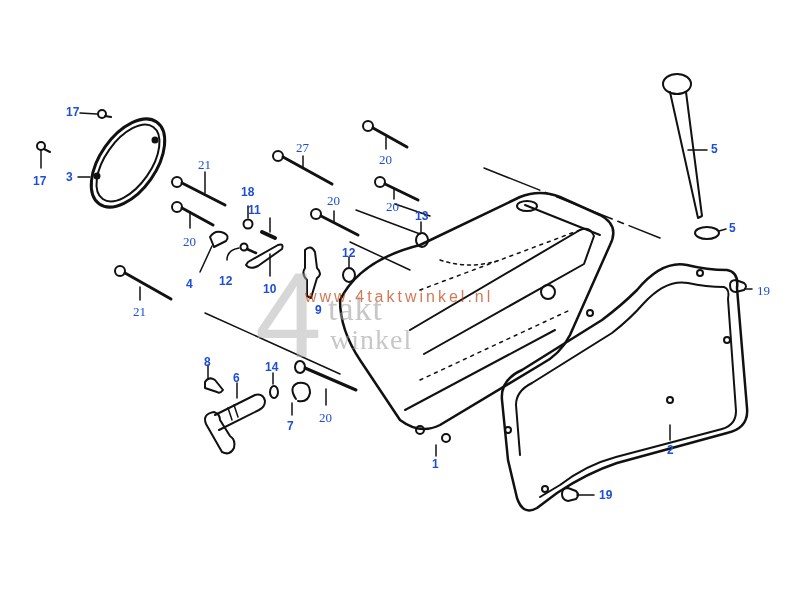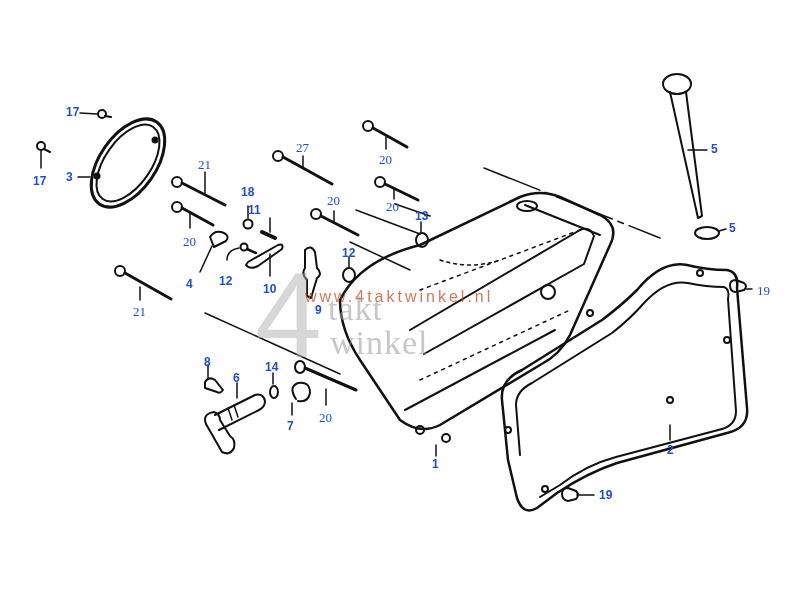--- a/index.html
+++ b/index.html
@@ -3,21 +3,21 @@
   <meta charset="utf-8">
   <style>
     html, body { margin: 0; padding: 0; background: #ffffff; }
     body { width: 800px; height: 600px; overflow: hidden; position: relative; font-family: "Liberation Serif", serif; }
     #canvas { position: absolute; left: 0; top: 0; width: 800px; height: 600px; }
     .lbl { position: absolute; font-size: 13px; color: #1d4ed8; line-height: 1; white-space: nowrap; }
     .lbl.bold { font-family: "Liberation Sans", sans-serif; font-weight: bold; font-size: 12px; }
     .wm { position: absolute; color: #9a9a9a; opacity: 0.55; pointer-events: none; font-family: "Liberation Serif", serif; }
     .wm-4 { left: 255px; top: 255px; font-size: 120px; font-family: "Liberation Sans", sans-serif; color: #b0b0b0; opacity: 0.5; line-height: 1; }
     .wm-takt { left: 328px; top: 292px; font-size: 34px; line-height: 1; letter-spacing: 1px; }
-    .wm-winkel { left: 330px; top: 326px; font-size: 34px; line-height: 1; letter-spacing: 1px; }
+    .wm-winkel { left: 330px; top: 326px; font-size: 28px; line-height: 1; letter-spacing: 1px; }
     .wm-url { left: 305px; top: 288px; font-size: 16px; font-weight: normal; letter-spacing: 3px; color: #c2410c; opacity: 0.7; font-family: "Liberation Sans", sans-serif; }
   </style>
 </head>
 <body>
 
 <svg id="canvas" viewBox="0 0 800 600" xmlns="http://www.w3.org/2000/svg" fill="none" stroke="#111" stroke-width="2" stroke-linecap="round" stroke-linejoin="round">
 
   <g>
     <ellipse cx="128" cy="163" rx="28" ry="50" transform="rotate(35 128 163)" stroke-width="3"></ellipse>
     <ellipse cx="128" cy="163" rx="23" ry="44" transform="rotate(35 128 163)" stroke-width="2"></ellipse>

